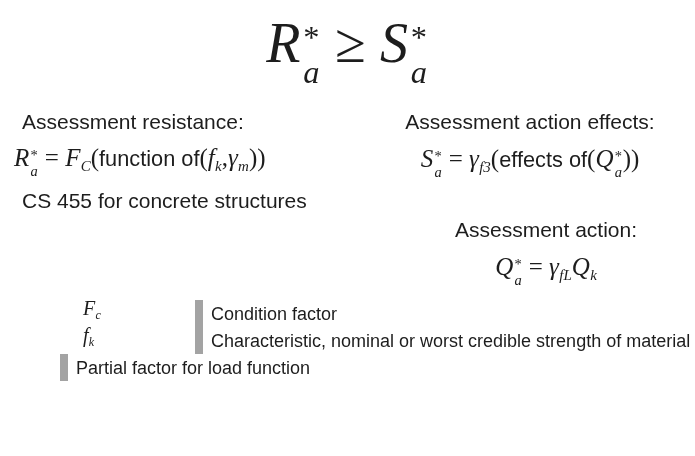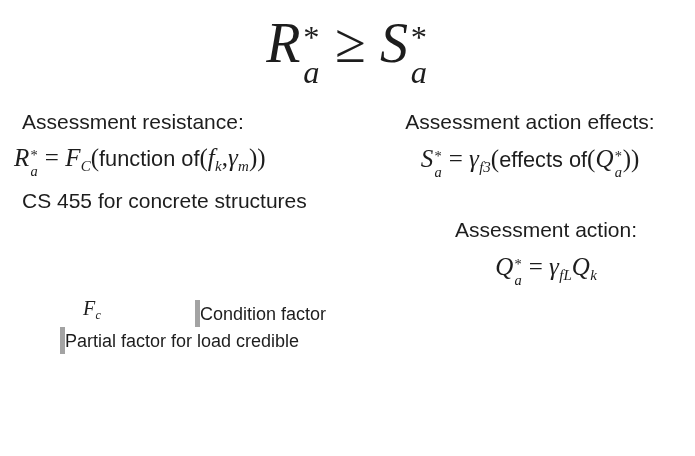--- a/index.html
+++ b/index.html
@@ -41,22 +41,22 @@
   .f-md{font-size:25px;line-height:38px;margin-top:5px;}
   
   .def-table{position:absolute;left:60px;top:300px;width:635px;}
   .trow{display:flex;align-items:center;height:27px;}
   .tsym{
     width:135px;box-sizing:border-box;padding-left:23px;
     font-size:20px;line-height:24px;flex:none;align-self:stretch;
     display:flex;align-items:flex-end;
   }
   .tdesc{
-    border-left:5px solid #a3a3a3;
-    padding-left:0;
+    border-left:8px solid #a3a3a3;
+    padding-left:8px;
     font-size:18px;line-height:22px;
     align-self:stretch;display:flex;align-items:center;
     flex:1;min-width:0;white-space:nowrap;
   }
 </style>
 </head>
 <body>
 
 <div class="page">
 
@@ -77,17 +77,21 @@
     <div class="hd">Assessment action:</div>
     <div class="formula f-md"><span><span class="mi">Q</span><span class="mstack"><span class="mtop">*</span><span class="mbot">a</span></span></span><span class="mr"> = </span><span><span class="mi">γ</span><span class="msub">fL</span></span><span><span class="mi">Q</span><span class="msub">k</span></span></div>
   </div>
 
   <div class="def-table">
     <div class="trow">
       <div class="tsym formula"><span><span class="mi">F</span><span class="msub">c</span></span></div>
       <div class="tdesc">Condition factor</div>
     </div>
     <div class="trow">
-      <div class="tdesc">Partial factor for load credible</div>
+      <div class="tsym formula"><span><span class="mi">f</span><span class="msub">k</span></span></div>
+      <div class="tdesc">Characteristic, nominal or worst credible strength of material</div>
+    </div>
+    <div class="trow">
+      <div class="tdesc">Partial factor for load function</div>
     </div>
   </div>
 
 </div>
 
 </body></html>

